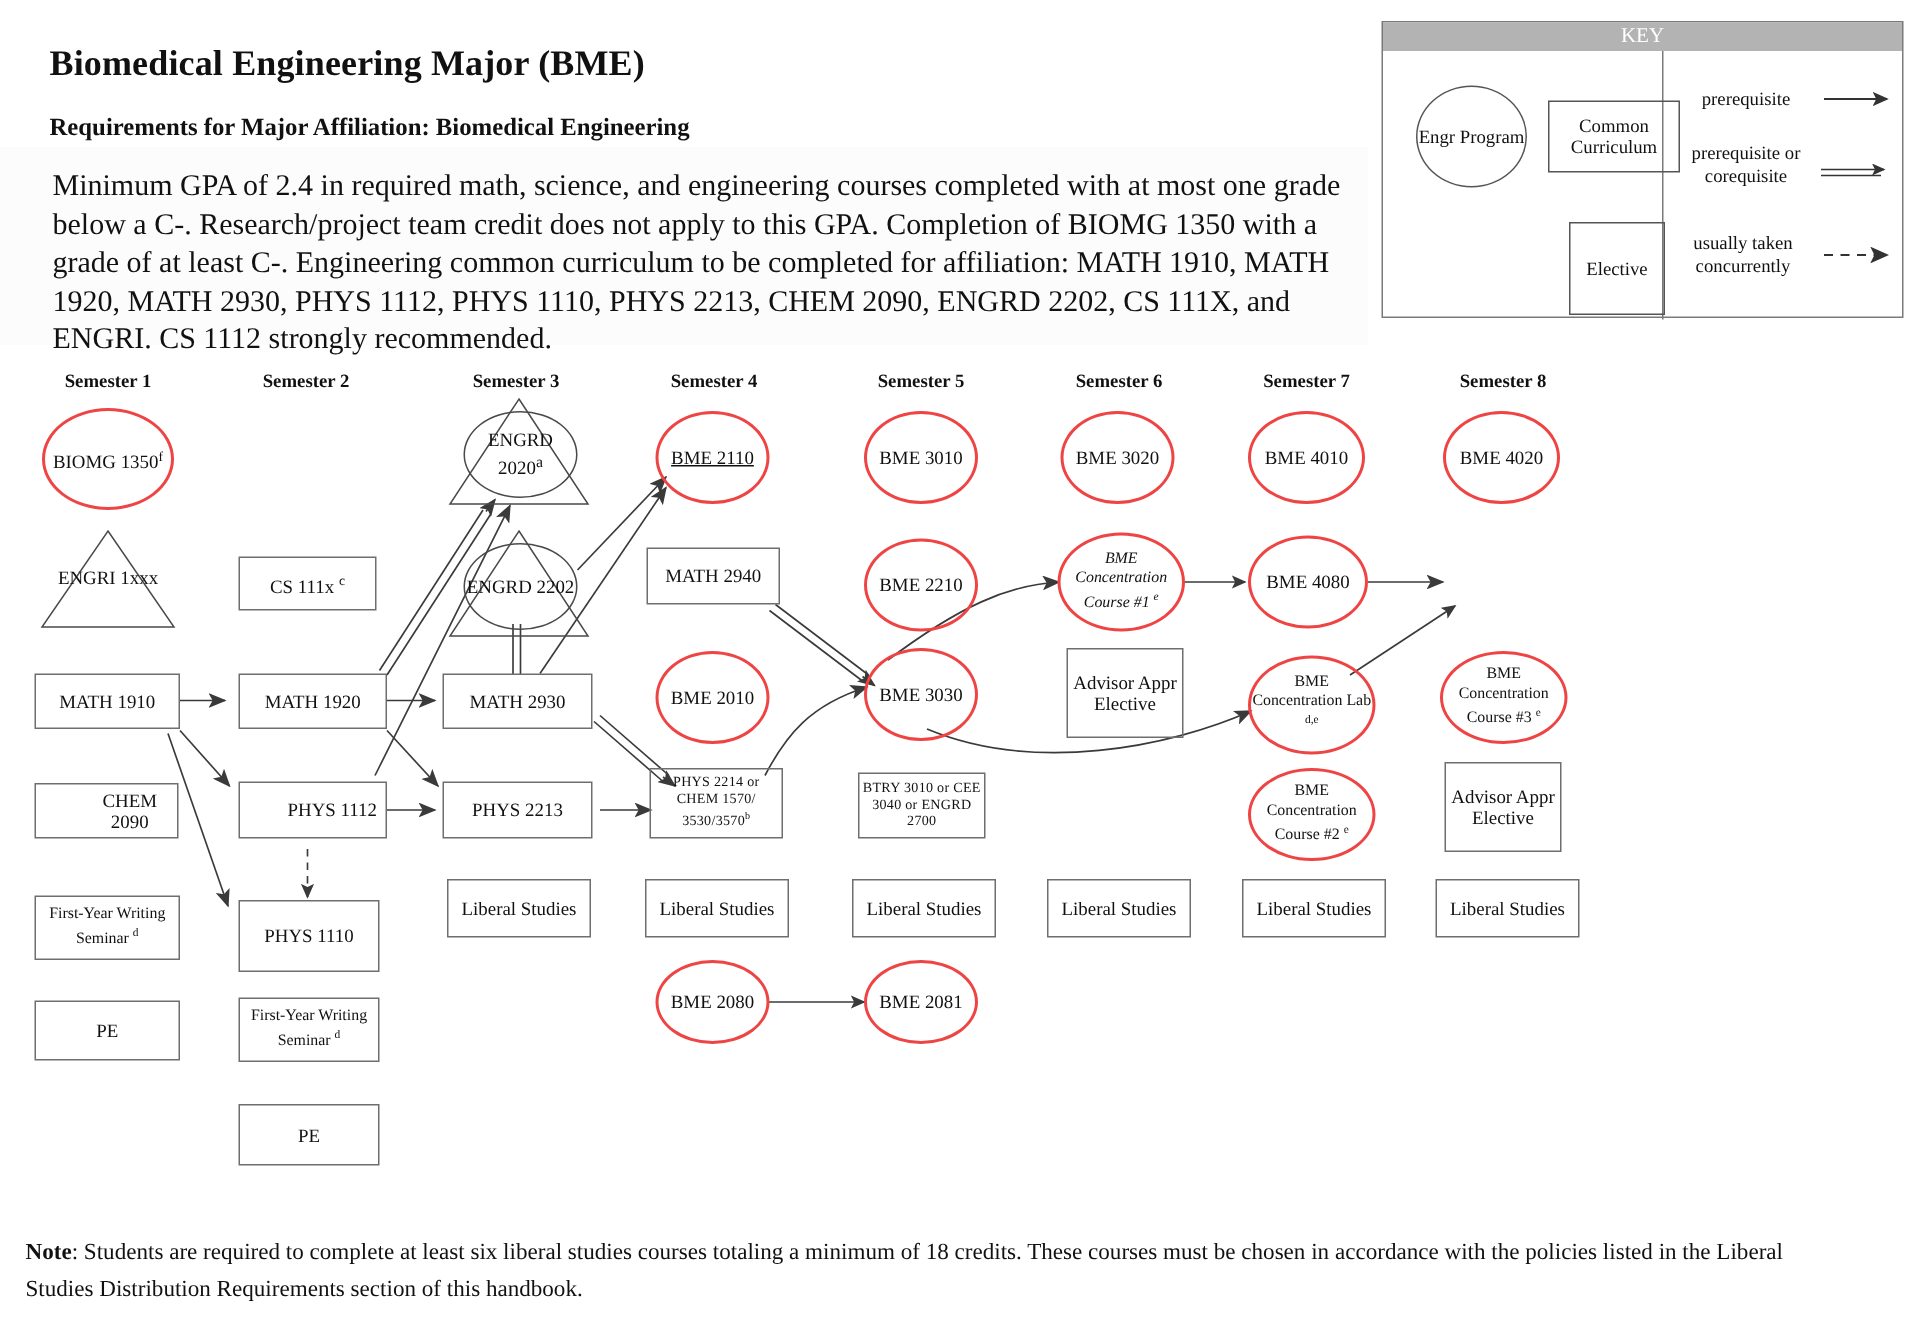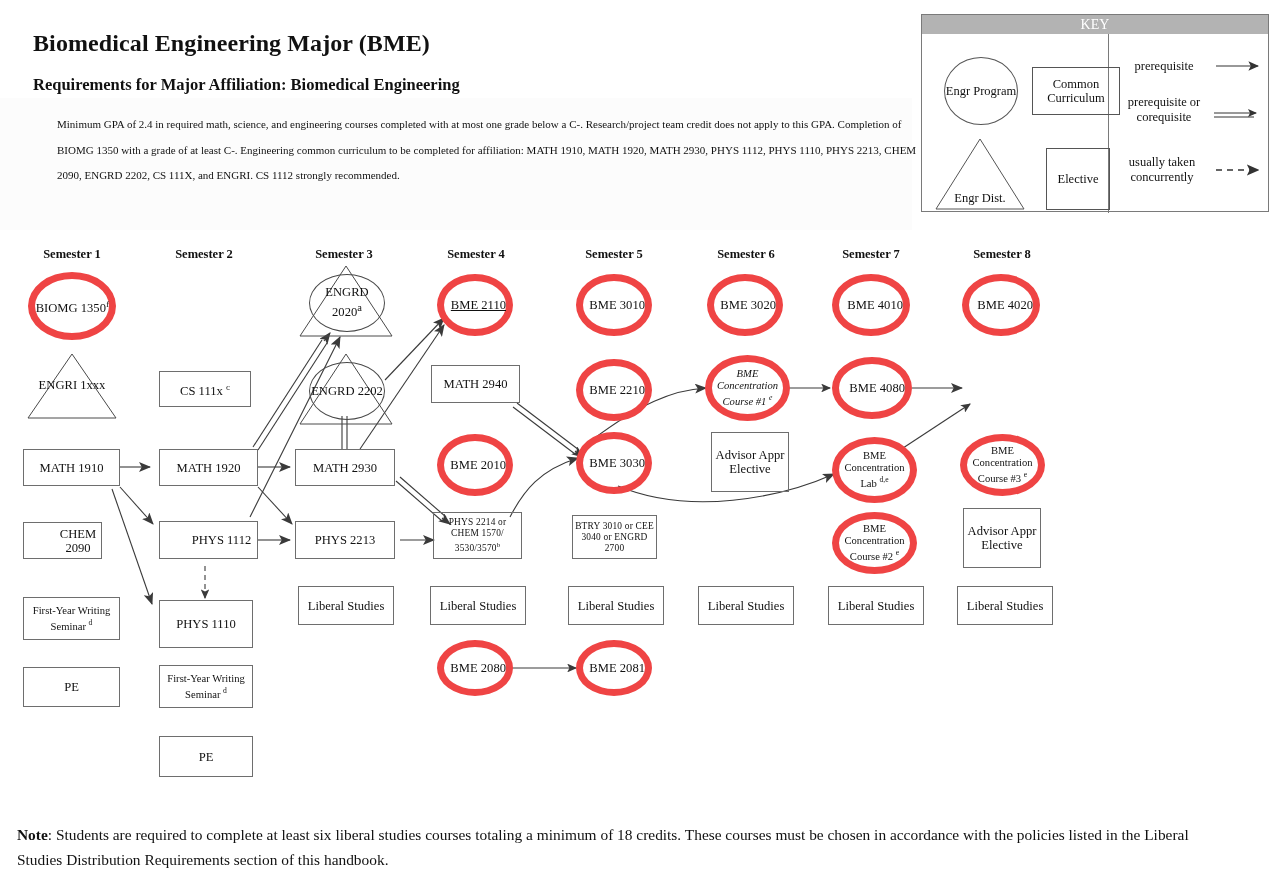--- a/index.html
+++ b/index.html
@@ -20,22 +20,22 @@
   }
   .title{
     position:absolute;left:33px;top:30px;
     font-size:24px;font-weight:bold;letter-spacing:.1px;
   }
   .subtitle{
     position:absolute;left:33px;top:75px;
     font-size:16.5px;font-weight:bold;
   }
   .para{
-    position:absolute;left:57px;top:112px;width:860px;
-    font-size:11px;line-height:25.6px;
+    position:absolute;left:35px;top:112px;width:860px;
+    font-size:20px;line-height:25.6px;
   }
 
   
   .key-box{
     position:absolute;left:921px;top:14px;width:348px;height:198px;
     border:1px solid #7a7a7a;background:#fff;box-sizing:border-box;
   }
   .key-title{
     position:absolute;left:0;top:0;width:100%;height:19px;
     background:#b3b3b3;color:#fff;font-size:14px;
@@ -81,21 +81,21 @@
   }
 
   
   .node{
     position:absolute;box-sizing:border-box;
     display:flex;align-items:center;justify-content:center;
     text-align:center;font-size:12.6px;line-height:14px;color:#111;
     background:transparent;
   }
   .rect{border:1px solid #6e6e6e;}
-  .circ{border:7px solid #ef4444;border-radius:50%;justify-content:flex-end;}
+  .circ{border:2px solid #ef4444;border-radius:50%;}
   .node.small{font-size:10.6px;line-height:12.2px;}
   .node.tiny{font-size:9.4px;line-height:11px;letter-spacing:.2px;}
   .node sup{font-size:.72em;vertical-align:super;}
 
   .tri-wrap{position:absolute;}
   .tri-wrap svg{position:absolute;left:0;top:0;overflow:visible;}
   .tri-label{
     position:absolute;left:0;width:100%;text-align:center;
     font-size:12.6px;line-height:14px;
   }
@@ -128,26 +128,20 @@
   <div class="subtitle">Requirements for Major Affiliation:  Biomedical Engineering</div>
   <div class="para">Minimum  GPA of  2.4 in required math, science, and engineering courses completed with at most one grade below a C-. Research/project team credit does not apply to this GPA. Completion of BIOMG 1350 with a grade of at least C-. Engineering common curriculum to be completed for affiliation: MATH 1910, MATH 1920, MATH 2930, PHYS 1112, PHYS 1110, PHYS 2213, CHEM 2090, ENGRD 2202, CS 111X, and ENGRI. CS 1112 strongly recommended.</div>
 
   <div class="key-box">
     <div class="key-title">KEY</div>
     <div class="key-div"></div>
 
     <div class="key-shape-circle">Engr Program</div>
     <div class="key-shape-rect1">Common Curriculum</div>
 
-    <div class="key-shape-tri">
-      <svg width="92" height="74">
-          <polygon points="46,2 90,72 2,72" fill="none" stroke="#555" stroke-width="1"></polygon>
-        </svg>
-      <div class="tlabel">Engr Dist.</div>
-    </div>
 
     <div class="key-shape-rect2">Elective</div>
 
     <div class="key-leg kl1">prerequisite</div>
     <div class="key-leg kl2">prerequisite or corequisite</div>
     <div class="key-leg kl3">usually taken concurrently</div>
 
     <svg width="348" height="198" style="position:absolute;left:0;top:0;">
       <defs>
         <marker id="ah" markerWidth="9" markerHeight="8" refX="8" refY="4" orient="auto">
@@ -237,21 +231,21 @@
   <div class="node circ" style="left:28px;top:272px;width:88px;height:68px;">
     <span><span>BIOMG 1350</span><sup>f</sup></span>
   </div>
   <div class="tri-wrap" style="left:26px;top:352px;width:92px;height:68px;">
     <svg width="92" height="68">
         <polygon points="46,2 90,66 2,66" fill="none" stroke="#4a4a4a" stroke-width="1"></polygon>
       </svg>
     <div class="tri-label" style="top:26px;">ENGRI 1xxx</div>
   </div>
   <div class="node rect" style="left:23px;top:449px;width:97px;height:37px;">MATH 1910</div>
-  <div class="node rect" style="left:23px;top:522px;width:79px;height:37px;padding-left:31px;">CHEM 2090</div>
+  <div class="node rect" style="left:23px;top:522px;width:96px;height:37px;padding-left:31px;">CHEM 2090</div>
   <div class="node rect small" style="left:23px;top:597px;width:97px;height:43px;">
     <span><span>First-Year Writing Seminar</span> <sup>d</sup></span>
   </div>
   <div class="node rect" style="left:23px;top:667px;width:97px;height:40px;">PE</div>
 
   <div class="node rect" style="left:159px;top:371px;width:92px;height:36px;">
     <span><span>CS 111x</span> <sup>c</sup></span>
   </div>
   <div class="node rect" style="left:159px;top:449px;width:99px;height:37px;">MATH 1920</div>
   <div class="node rect" style="left:159px;top:521px;width:99px;height:38px;padding-left:26px;">PHYS 1112</div>

